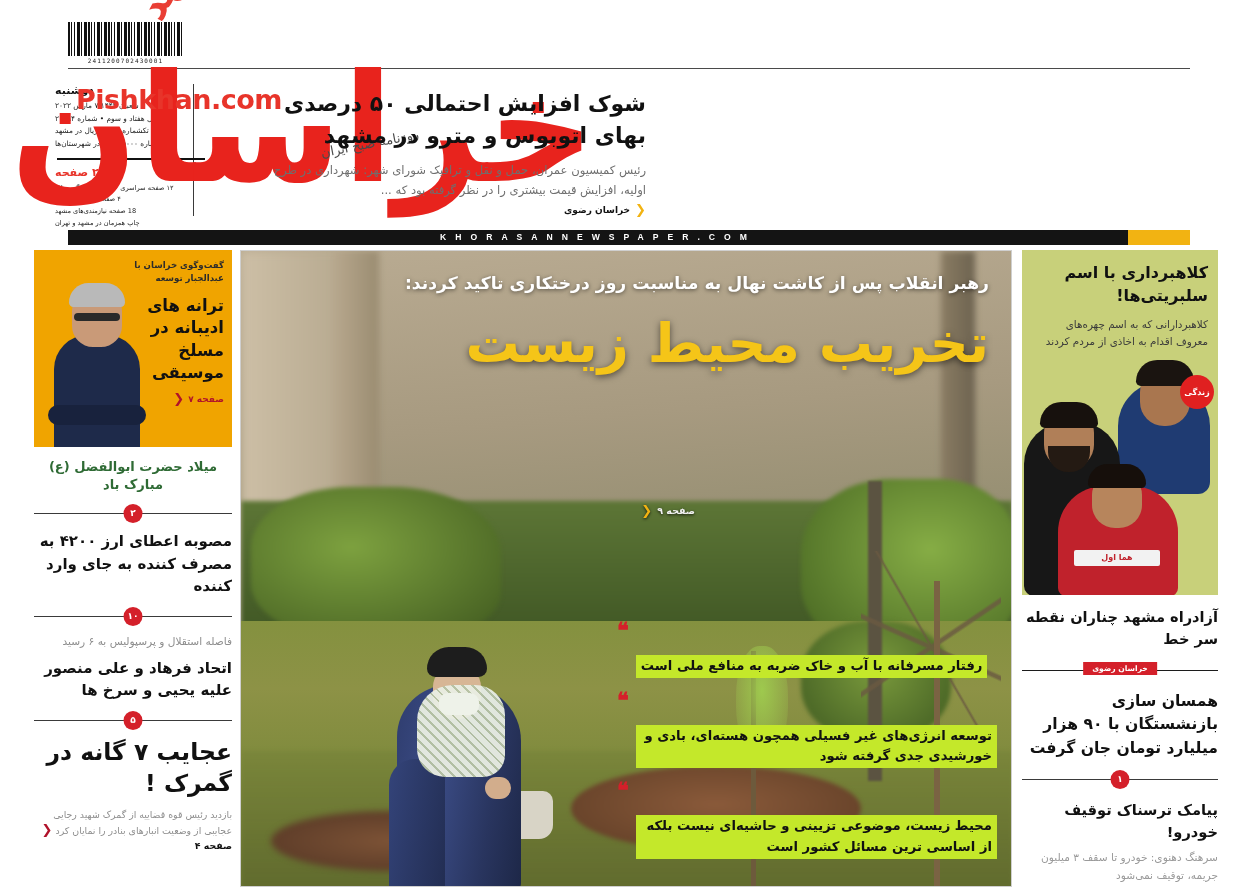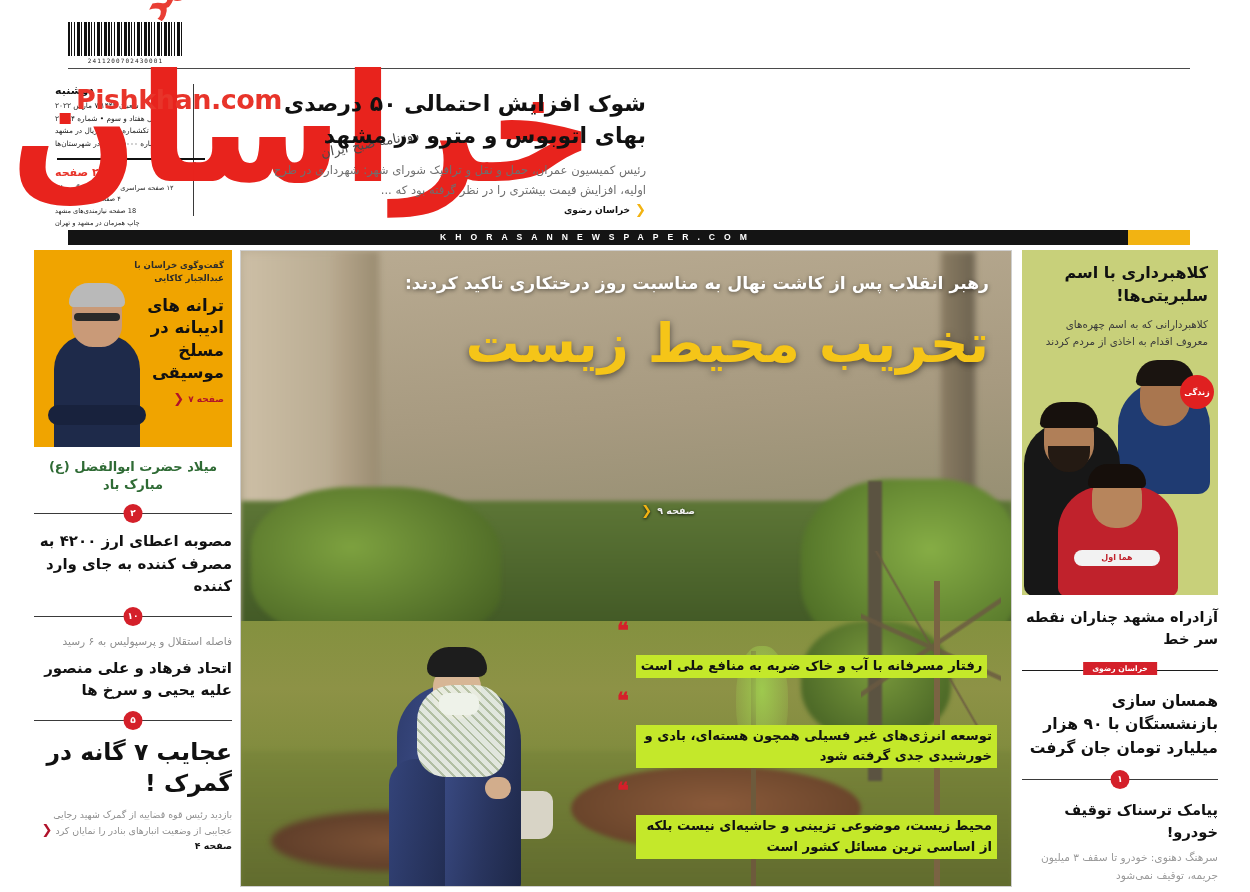--- a/index.html
+++ b/index.html
@@ -201,21 +201,21 @@
   .ath-a-h { position:absolute; left:118px; top:118px; width:50px; height:58px; background:#a9764f; border-radius:24px;}
   .ath-a-hr { position:absolute; left:114px; top:110px; width:58px; height:26px; background:#1a1410; border-radius:27px 27px 6px 6px;}
   .ath-b { left:2px; top:172px; width:96px; height:174px; background:#171717; border-radius:42px 42px 10px 10px;}
   .ath-b-h { position:absolute; left:22px; top:160px; width:50px; height:58px; background:#b07f58; border-radius:23px;}
   .ath-b-hr { position:absolute; left:18px; top:152px; width:58px; height:26px; background:#17110d; border-radius:27px 27px 6px 6px;}
   .ath-b-bd { position:absolute; left:26px; top:196px; width:42px; height:26px; background:#241a13; border-radius:0 0 20px 20px;}
   .ath-c { left:36px; top:236px; width:120px; height:110px; background:#c0222c; border-radius:46px 46px 8px 8px;}
   .ath-c-h { position:absolute; left:70px; top:222px; width:50px; height:56px; background:#b7855c; border-radius:23px;}
   .ath-c-hr { position:absolute; left:66px; top:214px; width:58px; height:24px; background:#160f0b; border-radius:26px 26px 6px 6px;}
   .ath-logo { position:absolute; left:52px; top:300px; width:86px; height:16px; background:#f2f2f2;
-    border-radius:8px; color:#c0222c; font-size:8px; font-weight:bold; text-align:center; line-height:16px;}
+    border-radius:2px; color:#c0222c; font-size:8px; font-weight:bold; text-align:center; line-height:16px;}
 
   .r-head { text-align:right; font-size:14.6px; font-weight:bold; line-height:1.5; color:#111; margin-top:11px;}
   .r-head.lg { font-size:15.6px; }
   .tag-sep { position:relative; height:17px; margin:12px 0 10px 0; }
   .tag-sep::before { content:""; position:absolute; left:0; right:0; top:8px; height:1px; background:#1c1c1c;}
   .tag-lbl { position:absolute; left:50%; top:0; transform:translateX(-50%);
     background:#d4202a; color:#fff; font-size:7.6px; font-weight:bold; padding:2px 9px; white-space:nowrap;}
   .r-dek { text-align:right; font-size:10.6px; color:#9a9a9a; line-height:1.68; margin-top:6px; }
 </style>
 </head>
@@ -273,21 +273,21 @@
     <div class="left-col">
 
       <div class="promo-card">
         <div class="promo-photo">
           <div class="pp-body"></div>
           <div class="pp-arm"></div>
           <div class="pp-head"></div>
           <div class="pp-hair"></div>
           <div class="pp-glass"></div>
         </div>
-        <div class="promo-kicker">گفت‌وگوی خراسان با عبدالجبار کاکایی</div>
+        <div class="promo-kicker">گفت‌وگوی خراسان با عبدالجبار توسعه</div>
         <div class="promo-title">ترانه های ادیبانه در مسلخ موسیقی</div>
         <div class="promo-page">
           <span>صفحه ۷</span>
           <span class="chev-r">❮</span>
         </div>
       </div>
 
       <div class="greet">میلاد حضرت ابوالفضل (ع) مبارک باد</div>
 
       <div class="sep">

